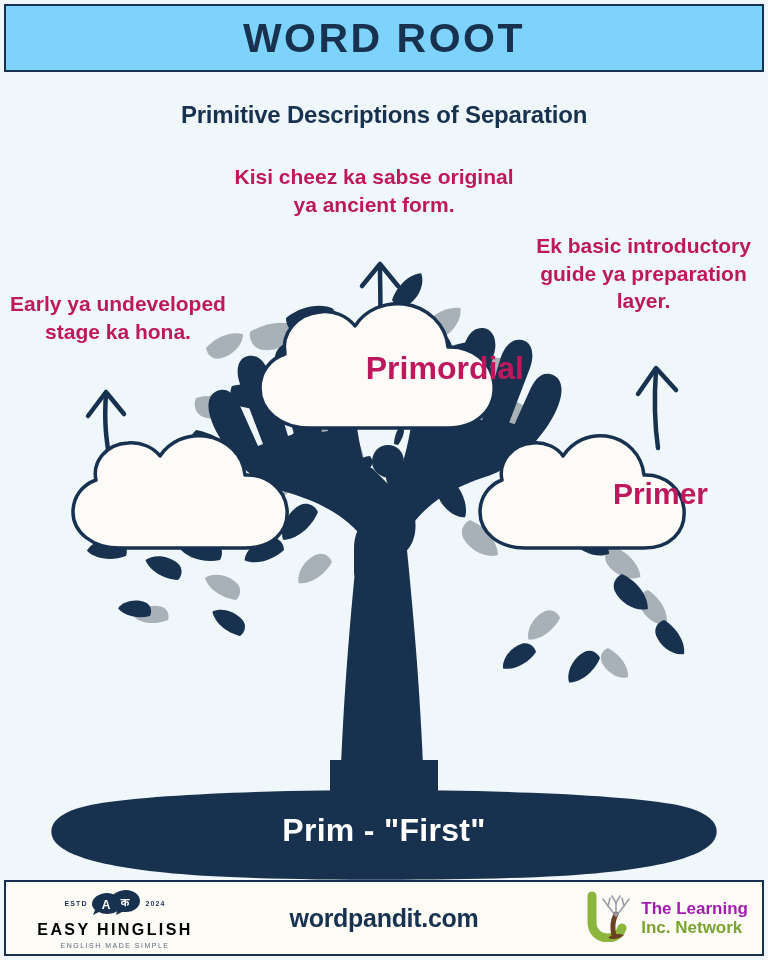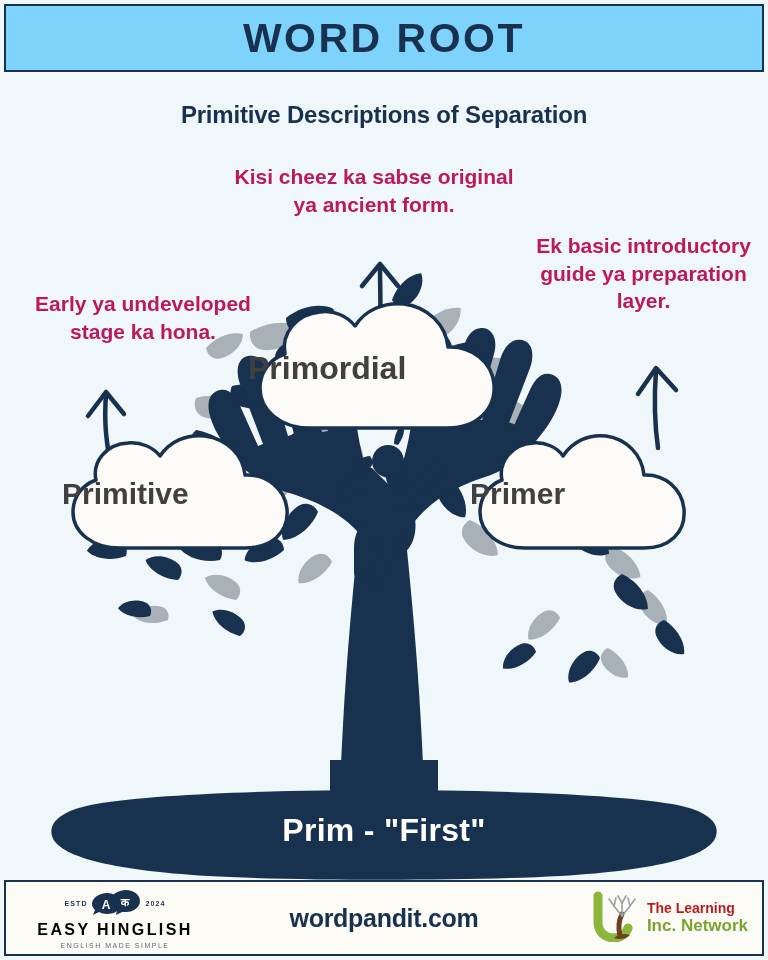--- a/index.html
+++ b/index.html
@@ -30,36 +30,36 @@
     font-size:24px;font-weight:bold;color:#17314e;letter-spacing:-0.2px;
   }
 
   
   .callout{
     position:absolute;color:#be185d;font-weight:bold;
     font-size:21px;line-height:1.32;text-align:center;
   }
   .callout-top{left:229px;top:163px;width:290px;}
   .callout-right{left:519px;top:232px;width:249px;}
-  .callout-left{left:8px;top:290px;width:220px;margin-left:25px;}
+  .callout-left{left:8px;top:290px;width:220px;}
 
   
   .arrow{position:absolute;}
   .arrow svg{display:block;overflow:visible;}
 
   
   .tree-layer{position:absolute;left:0;top:0;width:768px;height:960px;}
   .tree-layer svg{display:block;}
 
   
   .cloud{position:absolute;}
   .cloud svg{display:block;overflow:visible;}
   .cloud-label{
-    position:absolute;width:100%;text-align:left;
-    color:#404040;font-weight:bold;
+    position:absolute;width:100%;text-align:right;
+    color:#be185d;font-weight:bold;
     top:50%;transform:translateY(-50%);
     pointer-events:none;
   }
   #cloud-primordial{left:248px;top:300px;width:276px;height:136px;}
   #cloud-primordial .cloud-label{font-size:32px;}
   #cloud-primitive{left:62px;top:432px;width:252px;height:124px;}
   #cloud-primitive .cloud-label{font-size:30px;}
   #cloud-primer{left:470px;top:432px;width:238px;height:124px;}
   #cloud-primer .cloud-label{font-size:30px;}
 
@@ -80,21 +80,21 @@
   .footer-center{
     font-size:25px;font-weight:bold;color:#17314e;letter-spacing:-0.3px;
   }
   .logo-left{display:flex;flex-direction:column;align-items:center;width:190px;}
   .logo-left .lg-row{display:flex;align-items:center;justify-content:center;gap:4px;}
   .lg-estd{font-size:7px;letter-spacing:1.1px;color:#17314e;font-weight:bold;}
   .lg-name{font-size:16px;letter-spacing:2.4px;color:#000000;font-weight:bold;margin-top:2px;}
   .lg-tag{font-size:7px;letter-spacing:1.5px;color:#5b6b7c;margin-top:3px;}
   .logo-right{display:flex;align-items:center;gap:5px;width:190px;justify-content:flex-end;}
   .tln-text{display:flex;flex-direction:column;line-height:1.12;}
-  .tln-l1{font-size:14px;font-weight:bold;color:#b91c1c;}
+  .tln-l1{font-size:17px;font-weight:bold;color:#a21caf;}
   .tln-l2{font-size:17px;font-weight:bold;color:#7aa32f;}
 </style>
 </head>
 <body>
 
 <div class="page">
 
   <div class="header-band">
     <div class="header-title">WORD ROOT</div>
   </div>
@@ -391,21 +391,20 @@
     <div class="cloud-label">Primordial</div>
   </div>
 
   <div class="cloud" id="cloud-primitive">
     <svg width="252" height="124" viewBox="0 0 252 124">
       <path d="M58,116 C30,116 11,100 11,80 C11,65 20,53 34,48
                C30,30 44,12 66,11 C79,10 91,15 98,24
                C108,9 125,2 143,4 C165,7 181,23 183,43
                C205,42 223,57 225,77 C227,101 209,116 183,116 Z" fill="#fcfbf7" stroke="#17314e" stroke-width="3.5" stroke-linejoin="round"></path>
     </svg>
-    <div class="cloud-label">Primitive</div>
   </div>
 
   <div class="cloud" id="cloud-primer">
     <svg width="238" height="124" viewBox="0 0 238 124">
       <path d="M55,116 C28,116 10,100 10,80 C10,65 19,53 32,48
                C28,30 42,12 63,11 C75,10 87,15 93,24
                C103,9 119,2 136,4 C157,7 172,23 174,43
                C195,42 212,57 214,77 C216,101 199,116 174,116 Z" fill="#fcfbf7" stroke="#17314e" stroke-width="3.5" stroke-linejoin="round"></path>
     </svg>
     <div class="cloud-label">Primer</div>

